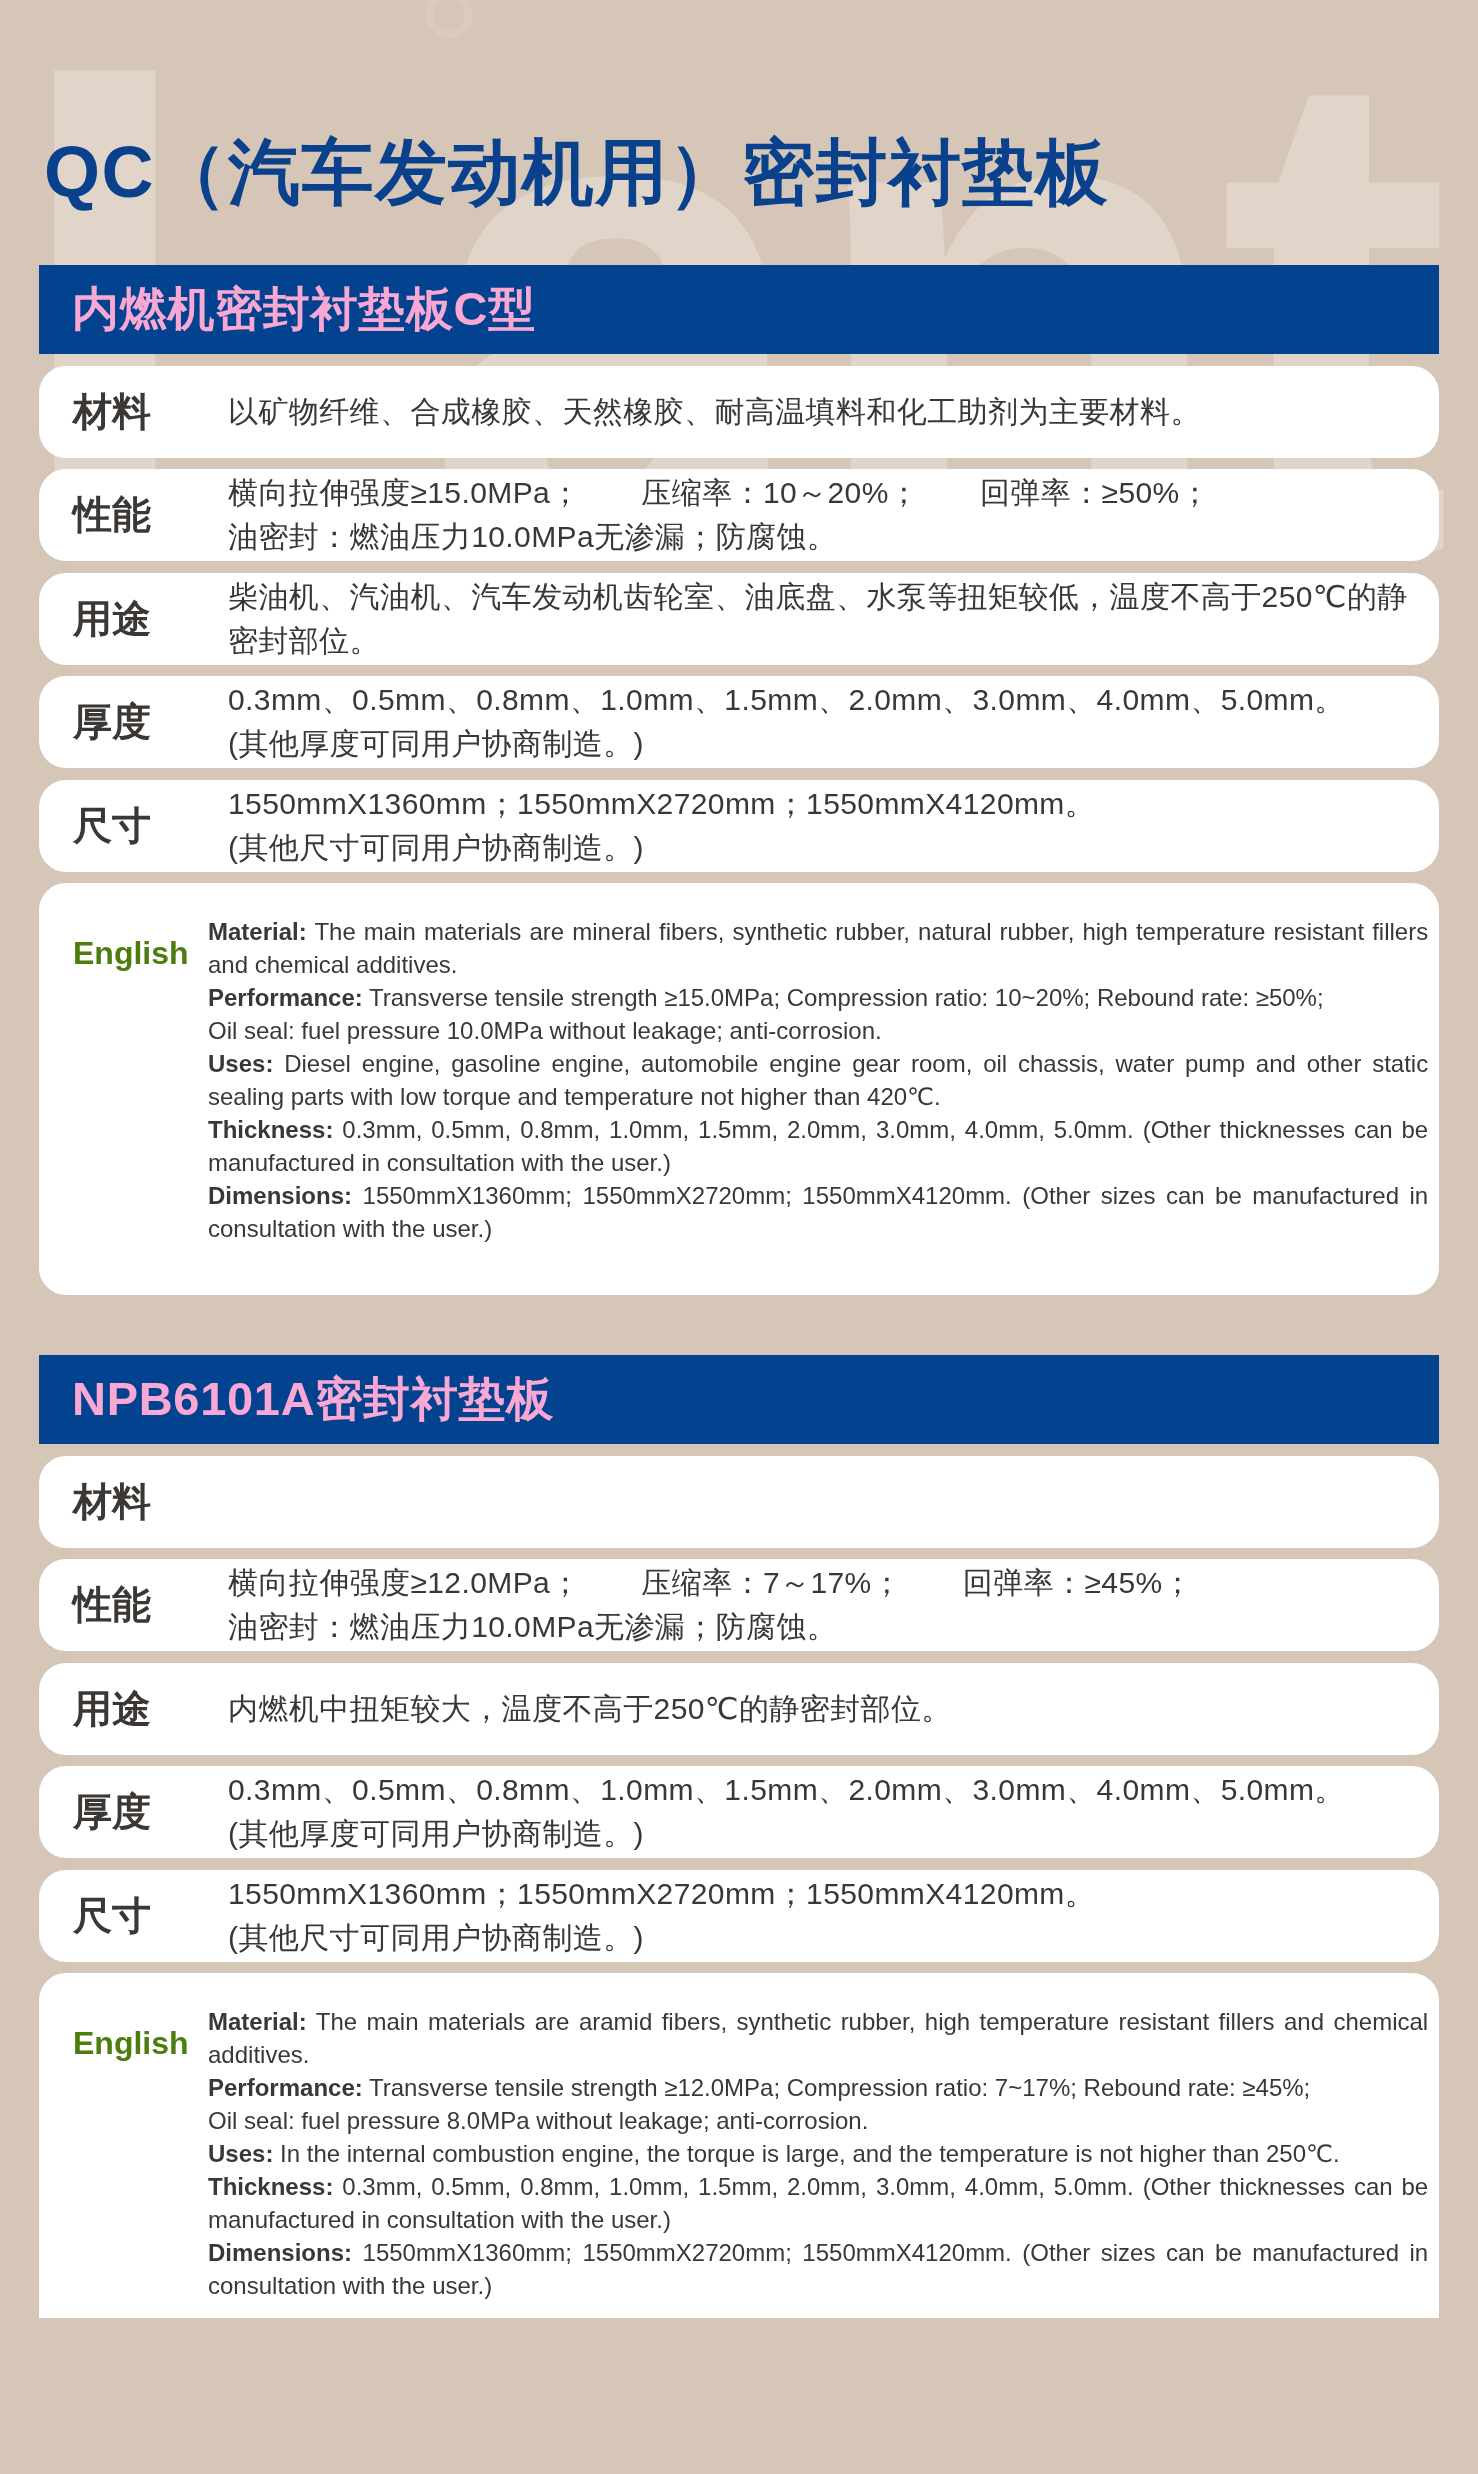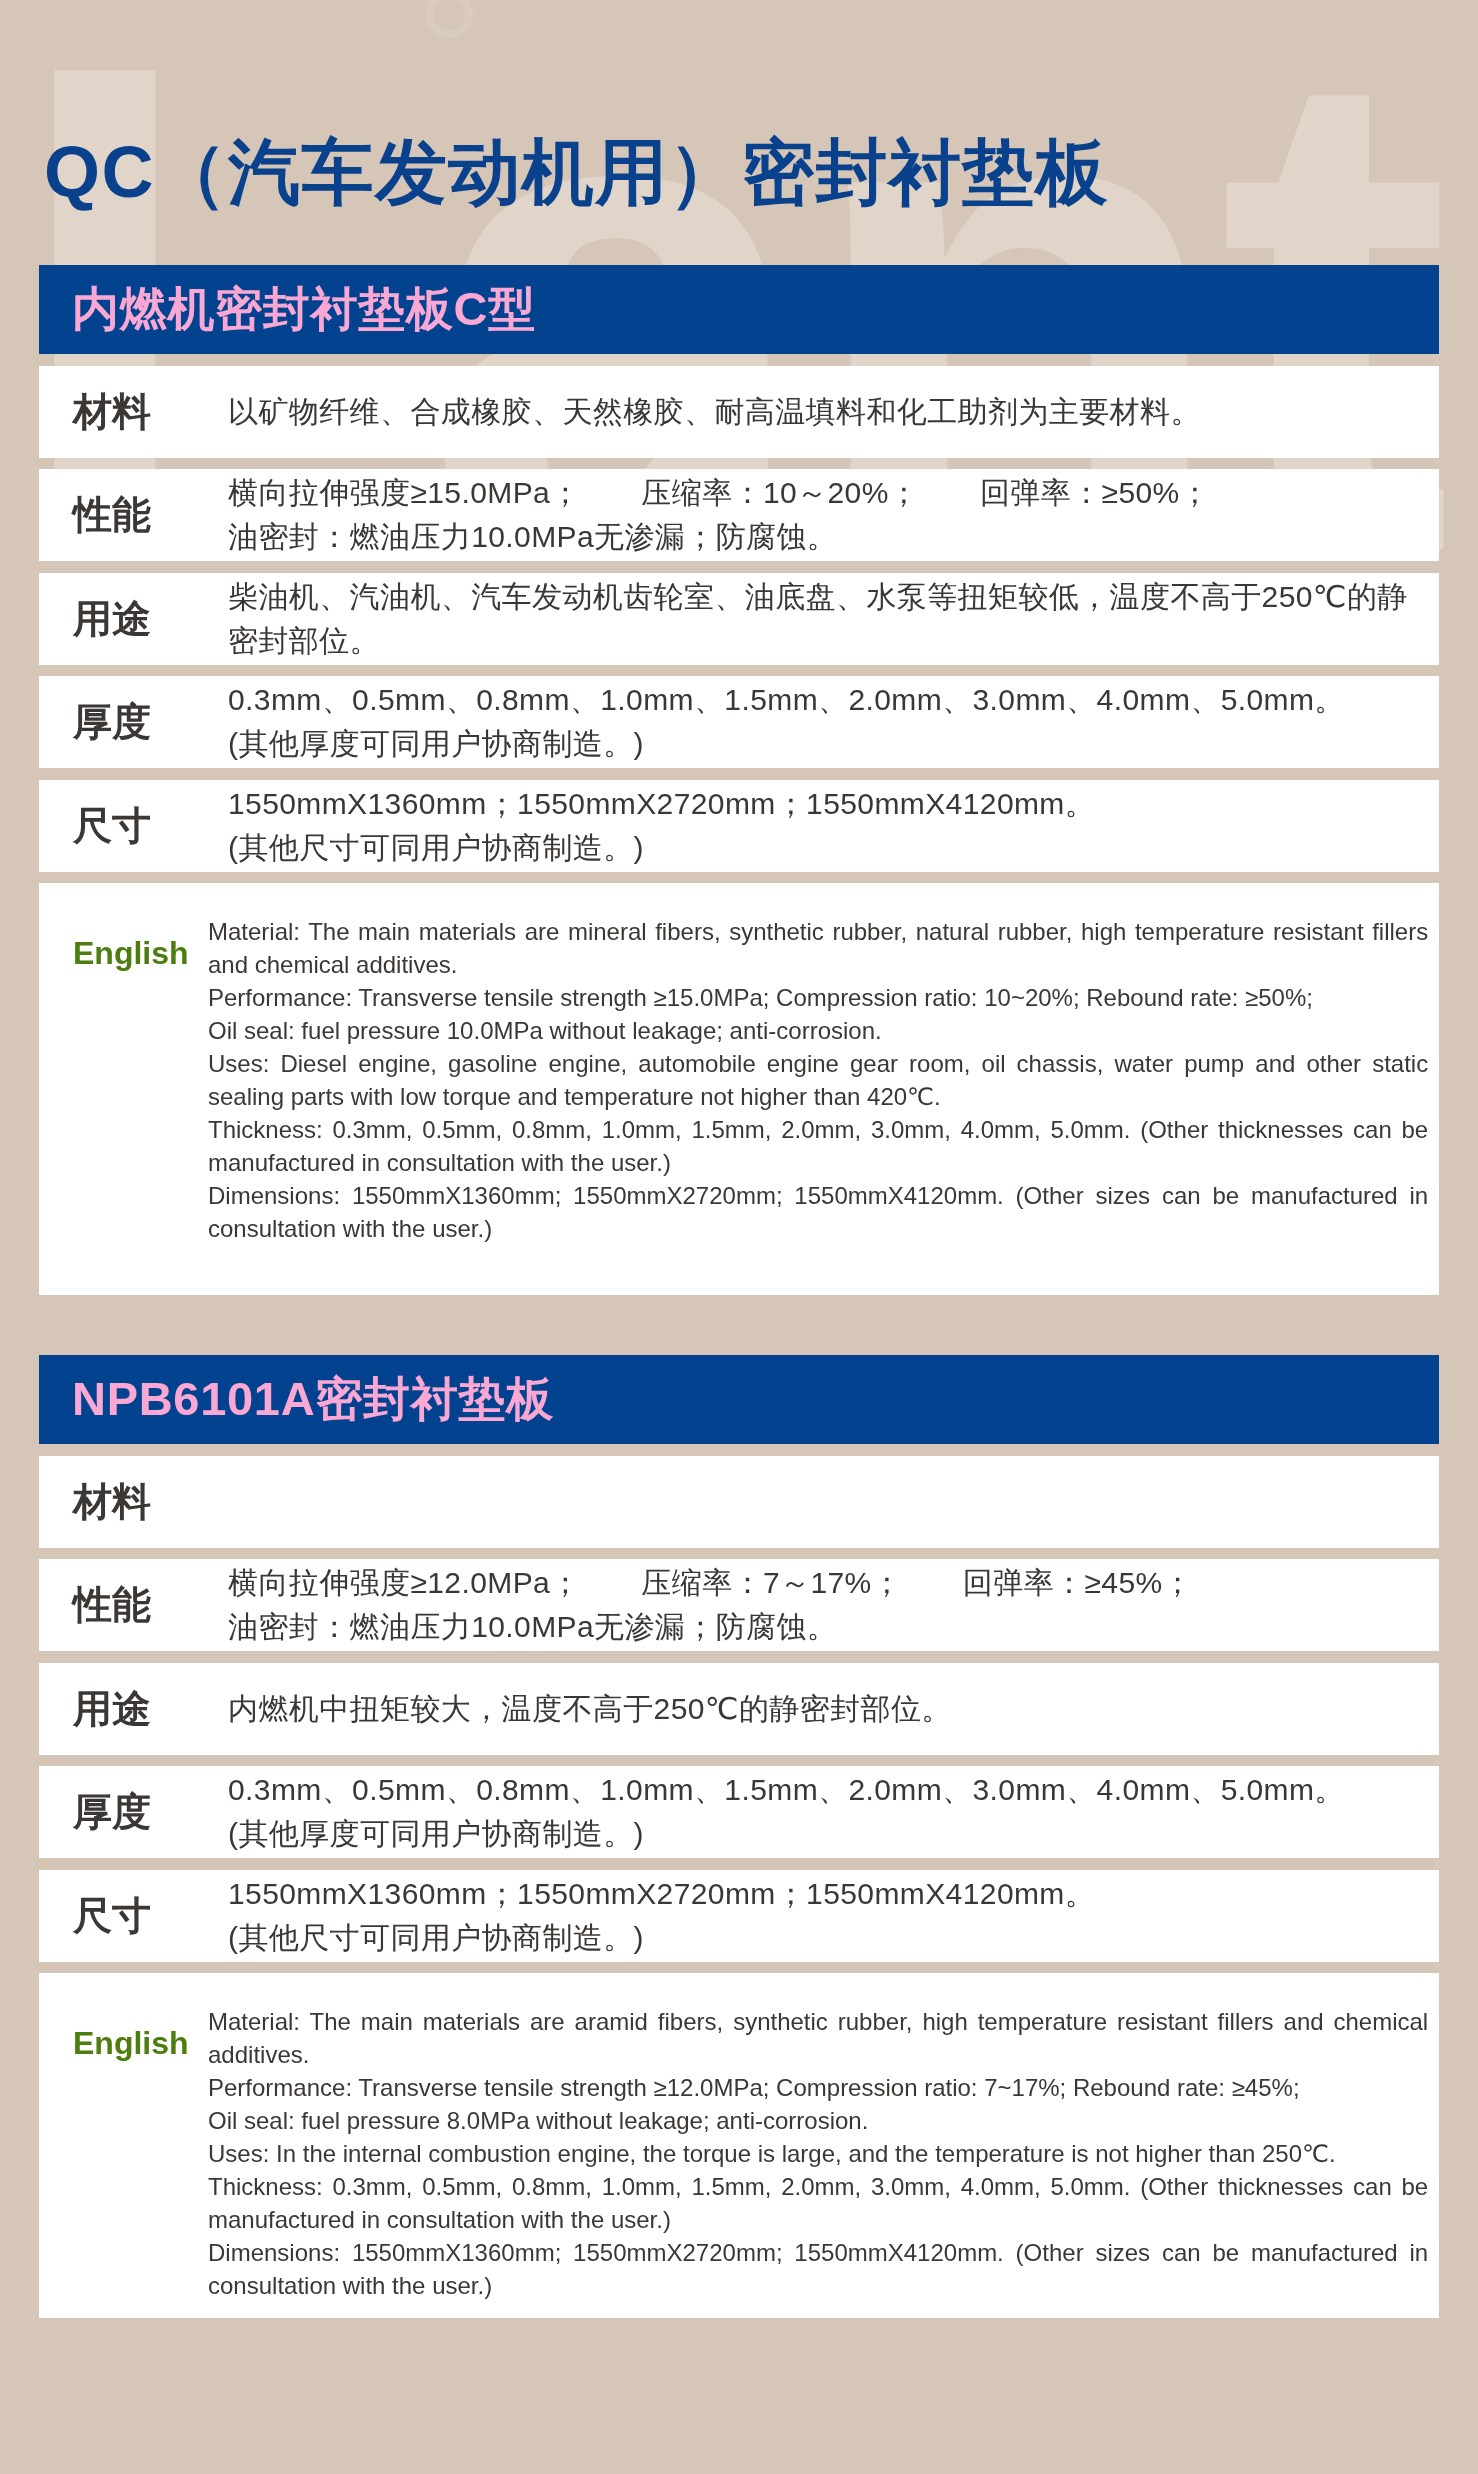--- a/index.html
+++ b/index.html
@@ -60,20 +60,21 @@
   .banner-text{
     color:#f9a8d4;
     font-size:47px;
     font-weight:700;
     letter-spacing:0.7px;
   }
   .box{
     background:#ffffff;
     margin:0 39px 11.5px 39px;
     box-sizing:border-box;
+    border-radius:27px;
   }
   .row{
     height:92px;
     display:flex;
     align-items:center;
     padding-left:34px;
     padding-right:8.6px;
   }
   .row-label{
     width:135px;
@@ -109,21 +110,21 @@
   }
   .english-content{
     flex:1;
     padding-top:32px;
     font-size:24px;
     line-height:33px;
     color:#3b3734;
     text-align:justify;
   }
   .english-content p{margin:0;}
-  .english-content b{font-weight:400;}
+  .english-content b{font-weight:700;}
 </style>
 </head>
 <body>
 
 <div class="page">
 
   <div class="watermark">Lantimo</div>
   <div class="wm-ring"></div>
 
   <div class="content-layer">

